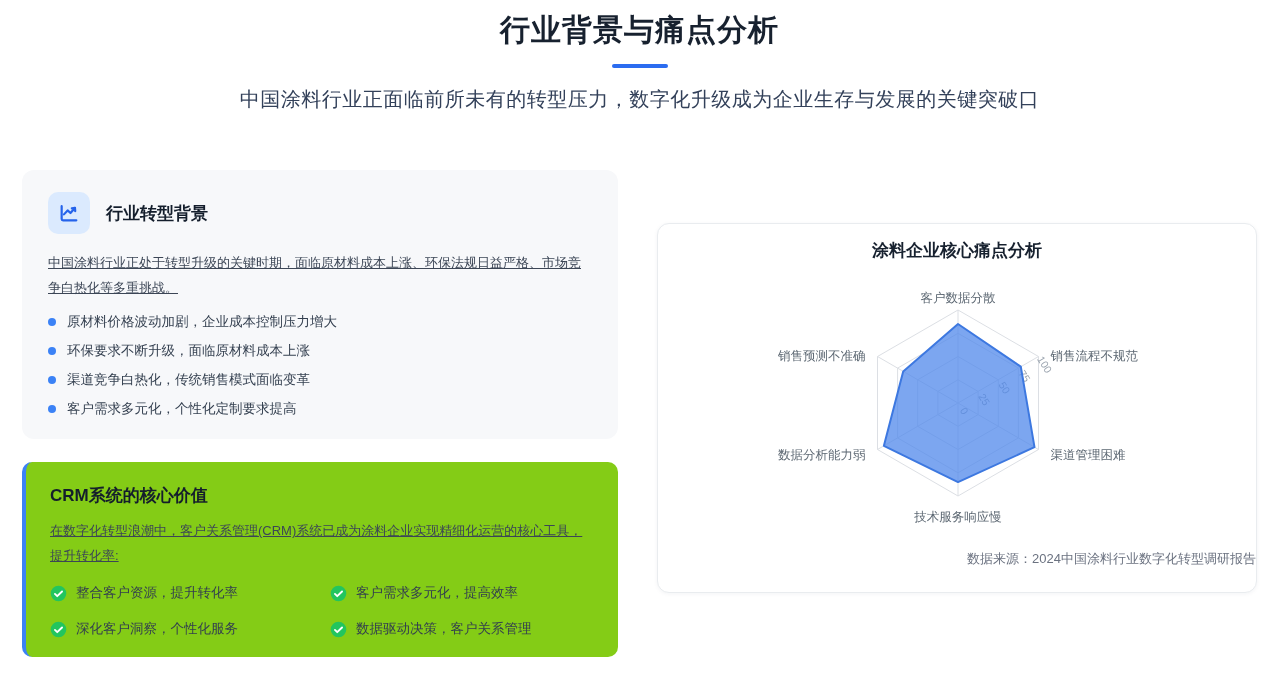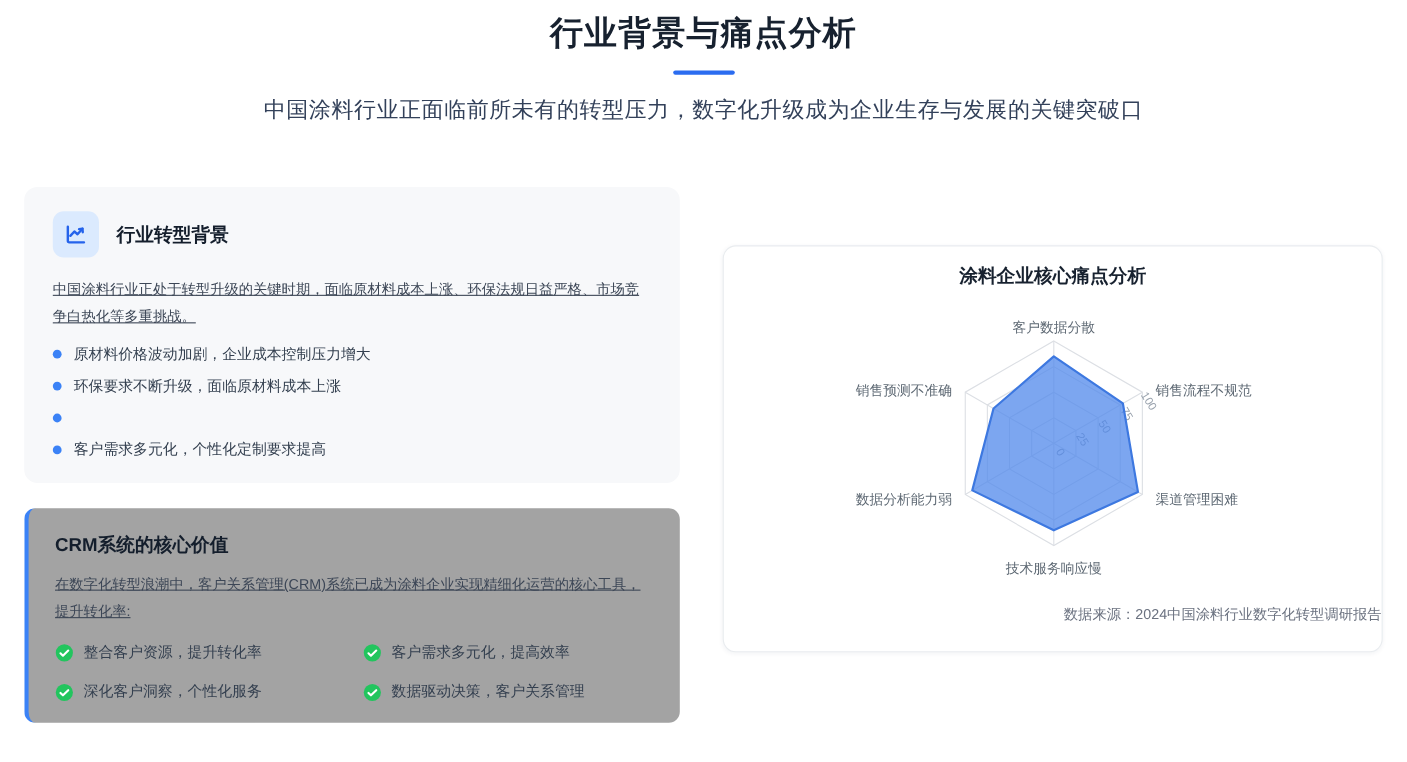--- a/index.html
+++ b/index.html
@@ -24,21 +24,21 @@
   .icon-box { width:42px; height:42px; background:#dbeafe; border-radius:10px;
               display:flex; align-items:center; justify-content:center; flex:0 0 42px; }
   .card-title { font-size:17px; font-weight:700; color:#141e2c; }
   .desc { margin-top:16px; font-size:13px; line-height:25px; color:#3c4656;text-decoration:underline; }
   .bullets { list-style:none; margin-top:12px; }
   .bullets li { display:flex; align-items:center; gap:11px; margin-top:9px; height:20px;
                 font-size:13.5px; color:#333f4f; }
   .dot { width:8px; height:8px; border-radius:50%; background:#3b82f6; flex:0 0 8px; }
 
   
-  .card-crm { margin-top:23px; background:#a3a3a3; border-left:4px solid #3b82f6;
+  .card-crm { margin-top:23px; background:#84cc16; border-left:4px solid #3b82f6;
               border-radius:10px; padding:22px 24px 18px 24px; }
   .card-crm .desc { margin-top:11px; }
   .benefits { margin-top:15px; display:grid; grid-template-columns:1fr 1fr; column-gap:18px; row-gap:14px;gap:16px; }
   .benefit { display:flex; align-items:center; gap:9px; font-size:13.5px; color:#333f4f; height:20px; }
   .check { width:17px; height:17px; flex:0 0 17px; display:inline-flex; }
 
   
   .chart-card { background:#ffffff; border:1px solid #e9ecef; border-radius:12px;
                 box-shadow:0 1px 4px rgba(20,40,80,.05); height:370px; padding-top:16px; }
   .chart-title { text-align:center; font-size:17px; font-weight:700; color:#17212f; line-height:22px; }
@@ -76,20 +76,21 @@
             <li>
               <span class="dot"></span>
               <span>原材料价格波动加剧，企业成本控制压力增大</span>
             </li>
             <li>
               <span class="dot"></span>
               <span>环保要求不断升级，面临原材料成本上涨</span>
             </li>
             <li>
               <span class="dot"></span>
+              <span>渠道竞争白热化，传统销售模式面临变革</span>
             </li>
             <li>
               <span class="dot"></span>
               <span>客户需求多元化，个性化定制要求提高</span>
             </li>
           </ul>
       </div>
 
       <div class="card-crm">
         <h2 class="card-title">CRM系统的核心价值</h2>

